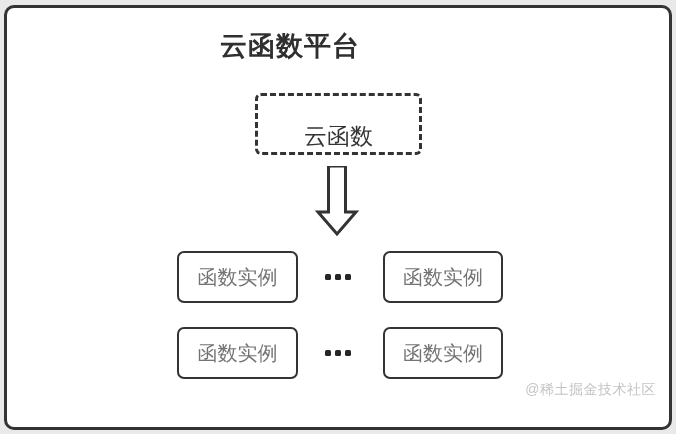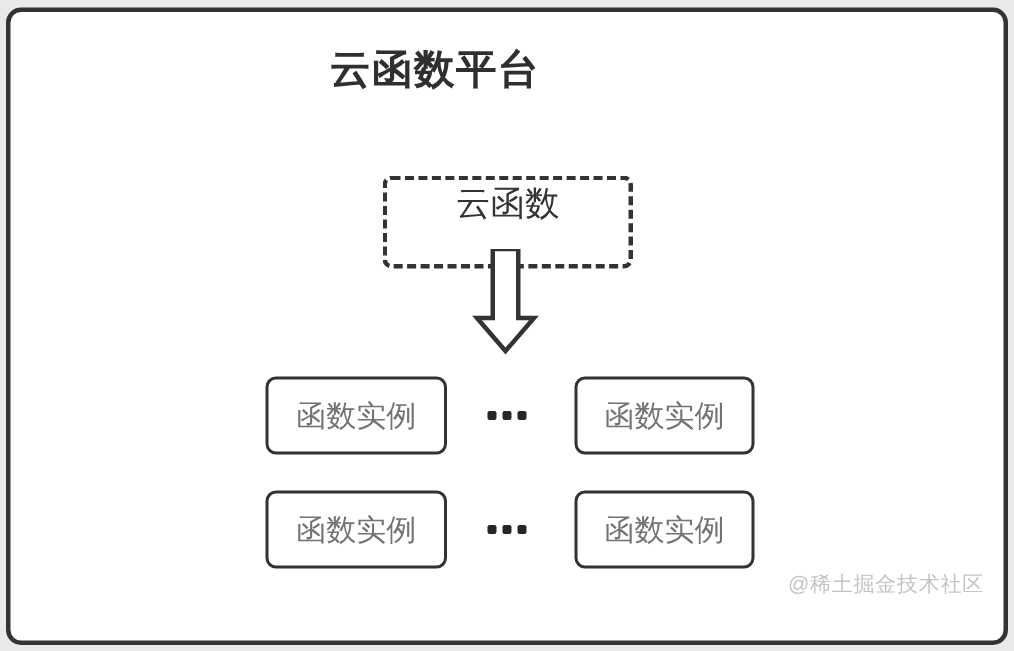--- a/index.html
+++ b/index.html
@@ -36,29 +36,29 @@
     width: 580px;
     text-align: center;
     font-size: 27px;
     font-weight: bold;
     color: #2f2f2f;
     letter-spacing: 1px;
   }
   .dashed-node {
     position: absolute;
     left: 255px;
-    top: 117px;
+    top: 93px;
     width: 167px;
     height: 62px;
     box-sizing: border-box;
     border: 3px dashed #333333;
     border-radius: 6px;
     background: #ffffff;
     display: flex;
-    align-items: flex-start;
+    align-items: flex-end;
     justify-content: center;
     font-size: 23px;
     color: #333333;
     font-family: Liberation Mono, monospace;
   }
   .down-arrow {
     position: absolute;
     left: 312px;
     top: 166px;
     width: 50px;

